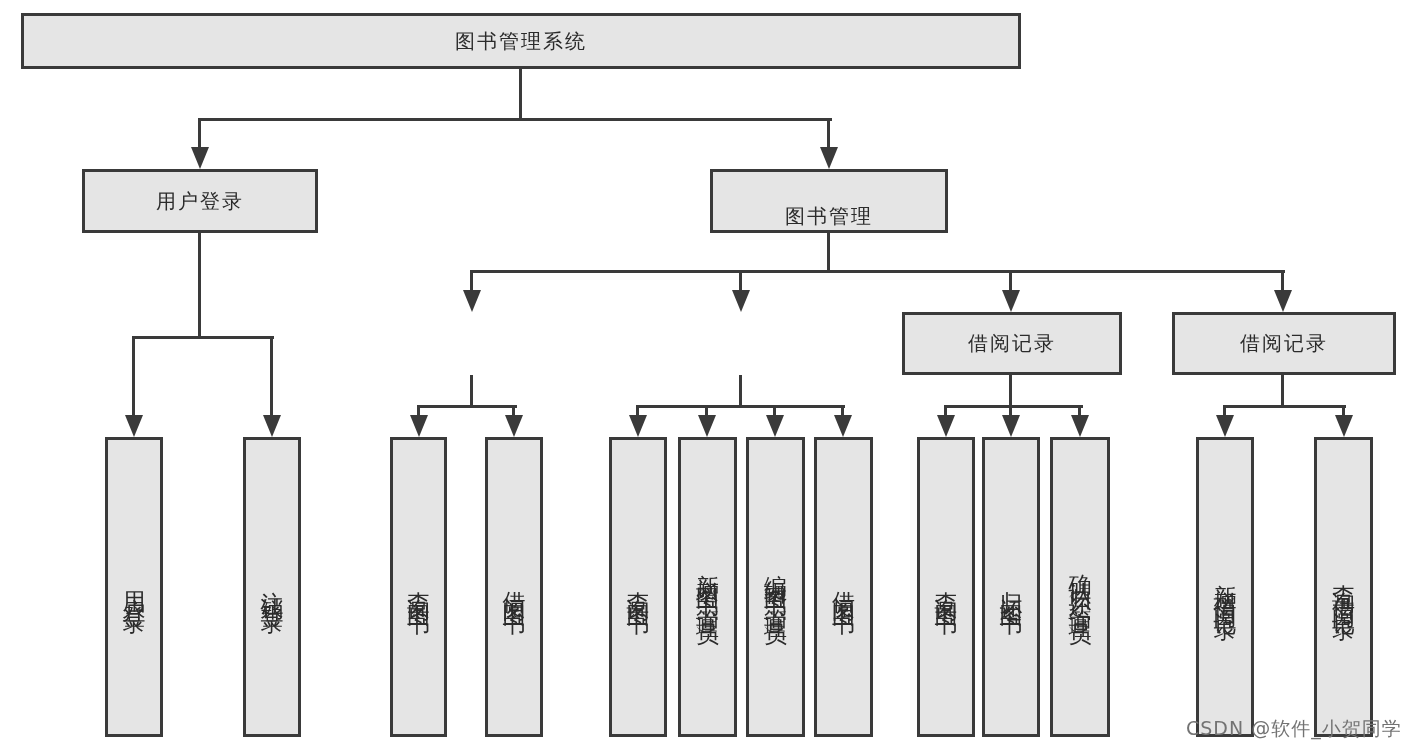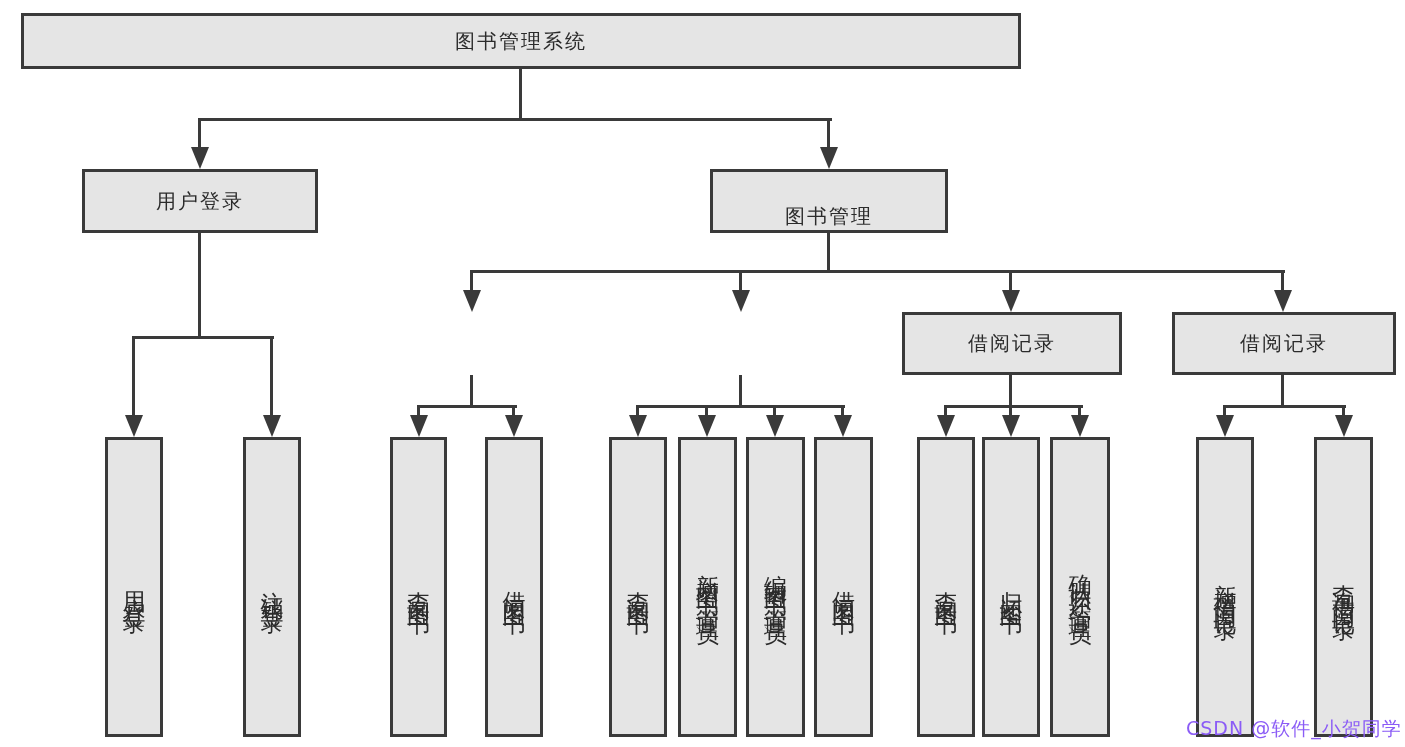--- a/index.html
+++ b/index.html
@@ -43,21 +43,21 @@
     width: 0; height: 0;
     border-left: 9px solid transparent;
     border-right: 9px solid transparent;
     border-top: 22px solid #3a3a3a;
   }
   .watermark {
     position: absolute;
     left: 1186px;
     top: 716px;
     font-size: 19px;
-    color: #8b5cf6;
+    color: #737373;
     letter-spacing: 1px;
     white-space: nowrap;
     z-index: 5;
   }
 </style>
 </head>
 <body>
 
 <div class="canvas">
 

